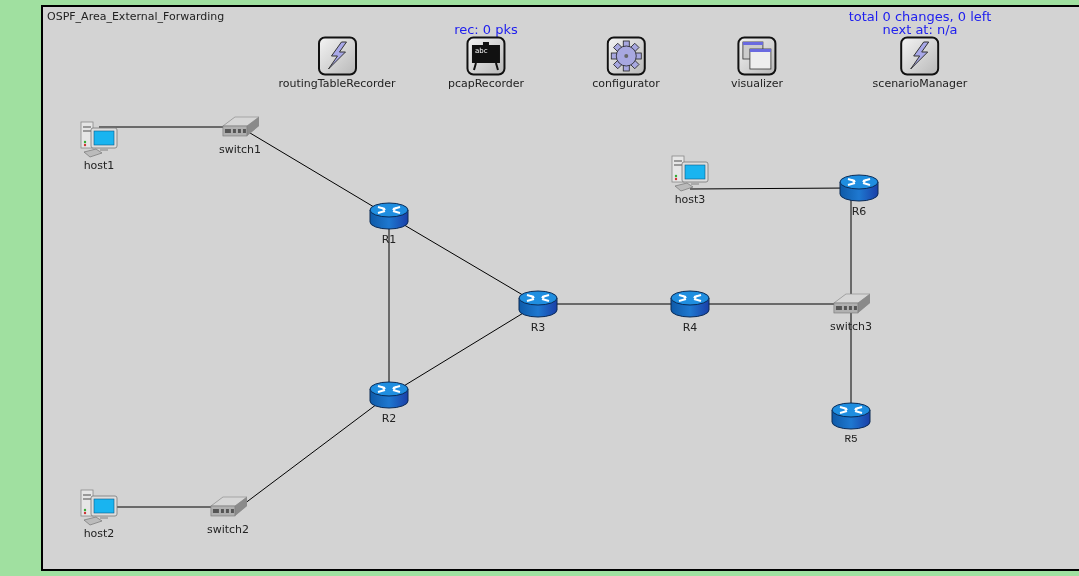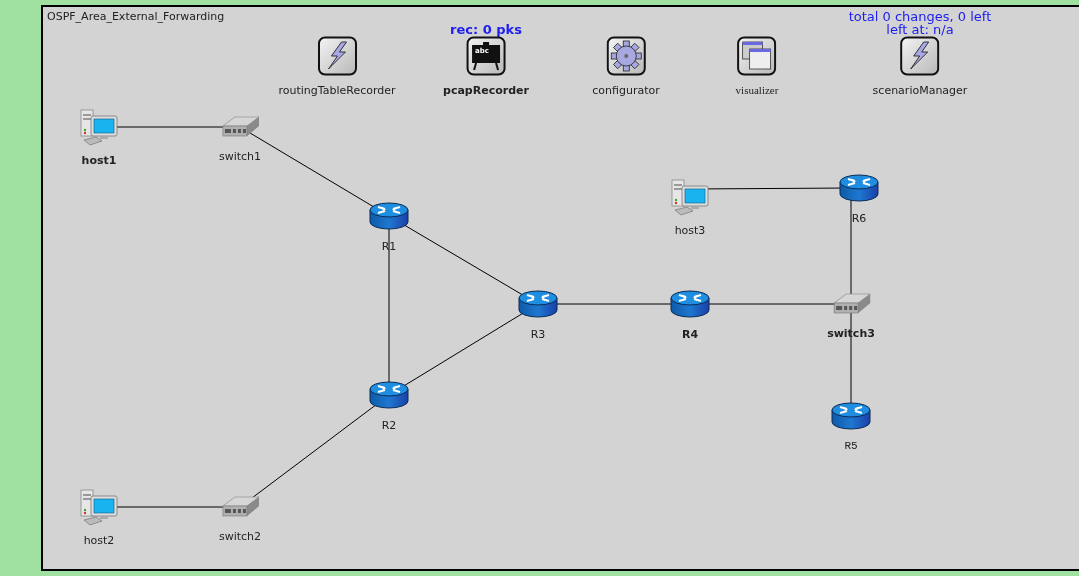--- a/index.html
+++ b/index.html
@@ -3,21 +3,21 @@
 <meta charset="utf-8">
 <style>
   html, body { margin: 0; padding: 0; }
   body { width: 1079px; height: 576px; background: #a0e0a0; position: relative; overflow: hidden;
          font-family: "DejaVu Sans", sans-serif; }
   #canvas { position: absolute; left: 5px; top: 5px; width: 1064px; height: 562px;
             background: #d3d3d3; border: 2px solid #000; box-sizing: content-box; margin-left: 36px; }
   #net-title { position: absolute; left: 4px; top: 3px; font-size: 11px; color: #222; }
   svg#links { position: absolute; left: 0; top: 0; width: 1079px; height: 576px; }
   .node { position: absolute; transform: translate(-50%, 0); text-align: center; }
-  .node .lbl { font-size: 11px; color: #222; white-space: nowrap; display: block; margin-top: 8px; }
+  .node .lbl { font-size: 11px; color: #222; white-space: nowrap; display: block; margin-top: 1px; }
   .node .status { font-size: 13px; color: #2020ee; white-space: nowrap; display: block; line-height: 13px; }
   .icon { display: block; margin: 0 auto; }
 </style>
 </head>
 <body>
 
 <div id="canvas">
   <span id="net-title">OSPF_Area_External_Forwarding</span>
 </div>
 
@@ -30,21 +30,21 @@
     <line x1="389" y1="395" x2="240" y2="507" stroke="#000000" stroke-width="1"></line>
     <line x1="240" y1="507" x2="99" y2="507" stroke="#000000" stroke-width="1"></line>
     <line x1="538" y1="304" x2="690" y2="304" stroke="#000000" stroke-width="1"></line>
     <line x1="690" y1="304" x2="851" y2="304" stroke="#000000" stroke-width="1"></line>
     <line x1="851" y1="304" x2="851" y2="188" stroke="#000000" stroke-width="1"></line>
     <line x1="851" y1="304" x2="851" y2="416" stroke="#000000" stroke-width="1"></line>
     <line x1="851" y1="188" x2="690" y2="189" stroke="#000000" stroke-width="1"></line>
   </svg>
 
 <div id="nodes-layer">
-    <div class="node" style="left: 99px; top: 108px; font-weight: bold;">
+    <div class="node" style="left: 99px; top: 120px;">
   <svg class="icon" width="42" height="38" viewBox="0 0 42 38">
     <rect x="3" y="2" width="12" height="26" fill="#e6e6e6" stroke="#888" stroke-width="0.8"></rect>
     <rect x="5" y="6" width="8" height="2" fill="#999"></rect>
         <rect x="5" y="10" width="8" height="2" fill="#999"></rect>
     <circle cx="7" cy="22" r="1.2" fill="#3a3"></circle>
         <circle cx="7" cy="25" r="1.2" fill="#c33"></circle>
     <rect x="13" y="8" width="26" height="20" rx="2" fill="#ddd" stroke="#777" stroke-width="0.8"></rect>
     <rect x="16" y="11" width="20" height="14" fill="#19b4f0" stroke="#0a5a88" stroke-width="0.6"></rect>
     <rect x="22" y="28" width="8" height="3" fill="#aaa"></rect>
     <polygon points="6,32 18,29 24,33 12,37" fill="#bbb" stroke="#666" stroke-width="0.6"></polygon>
@@ -123,21 +123,21 @@
       <path d="M10 7 L17 9"></path>
           <path d="M10 13 L17 11"></path>
           <path d="M32 7 L25 9"></path>
           <path d="M32 13 L25 11"></path>
       <polygon points="18,9.5 14,7 15,11" stroke="none"></polygon>
           <polygon points="24,9.5 28,7 27,11" stroke="none"></polygon>
     </g>
   </svg>
 <span class="lbl">R3</span>
     </div>
-    <div class="node" style="left: 690px; top: 288px; font-weight: bold;">
+    <div class="node" style="left: 690px; top: 288px;">
   <svg class="icon" width="42" height="32" viewBox="0 0 42 32">
     <defs>
       <linearGradient id="rg" x1="0" x2="1" y1="0" y2="0">
         <stop offset="0" stop-color="#0e5aa8"></stop>
             <stop offset="0.5" stop-color="#1e78d0"></stop>
             <stop offset="1" stop-color="#1a3fa8"></stop>
       </linearGradient>
     </defs>
     <path d="M2 10 L2 22 A19 7 0 0 0 40 22 L40 10 Z" fill="url(#rg)" stroke="#0a2a55" stroke-width="1"></path>
     <ellipse cx="21" cy="10" rx="19" ry="7" fill="#1f8ee0" stroke="#0a2a55" stroke-width="1"></ellipse>
@@ -203,48 +203,48 @@
         <rect x="5" y="10" width="8" height="2" fill="#999"></rect>
     <circle cx="7" cy="22" r="1.2" fill="#3a3"></circle>
         <circle cx="7" cy="25" r="1.2" fill="#c33"></circle>
     <rect x="13" y="8" width="26" height="20" rx="2" fill="#ddd" stroke="#777" stroke-width="0.8"></rect>
     <rect x="16" y="11" width="20" height="14" fill="#19b4f0" stroke="#0a5a88" stroke-width="0.6"></rect>
     <rect x="22" y="28" width="8" height="3" fill="#aaa"></rect>
     <polygon points="6,32 18,29 24,33 12,37" fill="#bbb" stroke="#666" stroke-width="0.6"></polygon>
   </svg>
 <span class="lbl">host2</span>
     </div>
-    <div class="node" style="left: 240px; top: 492px;">
+    <div class="node" style="left: 228px; top: 492px;">
   <svg class="icon" width="42" height="30" viewBox="0 0 42 30">
     <polygon points="4,14 16,5 40,5 40,14 28,24 4,24" fill="#9a9a9a"></polygon>
     <polygon points="4,14 16,5 40,5 28,14" fill="#d6d6d6" stroke="#888" stroke-width="0.6"></polygon>
     <polygon points="28,14 40,5 40,14 28,24" fill="#8a8a8a"></polygon>
     <rect x="4" y="14" width="24" height="10" fill="#b0b0b0" stroke="#777" stroke-width="0.6"></rect>
     <rect x="6" y="17" width="6" height="4" fill="#555"></rect>
         <rect x="14" y="17" width="3" height="4" fill="#555"></rect>
         <rect x="19" y="17" width="3" height="4" fill="#555"></rect>
         <rect x="24" y="17" width="3" height="4" fill="#555"></rect>
   </svg>
 <span class="lbl">switch2</span>
     </div>
-    <div class="node" style="left: 690px; top: 178px;">
+    <div class="node" style="left: 690px; top: 154px;">
   <svg class="icon" width="42" height="38" viewBox="0 0 42 38">
     <rect x="3" y="2" width="12" height="26" fill="#e6e6e6" stroke="#888" stroke-width="0.8"></rect>
     <rect x="5" y="6" width="8" height="2" fill="#999"></rect>
         <rect x="5" y="10" width="8" height="2" fill="#999"></rect>
     <circle cx="7" cy="22" r="1.2" fill="#3a3"></circle>
         <circle cx="7" cy="25" r="1.2" fill="#c33"></circle>
     <rect x="13" y="8" width="26" height="20" rx="2" fill="#ddd" stroke="#777" stroke-width="0.8"></rect>
     <rect x="16" y="11" width="20" height="14" fill="#19b4f0" stroke="#0a5a88" stroke-width="0.6"></rect>
     <rect x="22" y="28" width="8" height="3" fill="#aaa"></rect>
     <polygon points="6,32 18,29 24,33 12,37" fill="#bbb" stroke="#666" stroke-width="0.6"></polygon>
   </svg>
 <span class="lbl">host3</span>
     </div>
-    <div class="node" style="left: 851px; top: 289px; font-weight: bold;">
+    <div class="node" style="left: 851px; top: 289px;">
   <svg class="icon" width="42" height="30" viewBox="0 0 42 30">
     <polygon points="4,14 16,5 40,5 40,14 28,24 4,24" fill="#9a9a9a"></polygon>
     <polygon points="4,14 16,5 40,5 28,14" fill="#d6d6d6" stroke="#888" stroke-width="0.6"></polygon>
     <polygon points="28,14 40,5 40,14 28,24" fill="#8a8a8a"></polygon>
     <rect x="4" y="14" width="24" height="10" fill="#b0b0b0" stroke="#777" stroke-width="0.6"></rect>
     <rect x="6" y="17" width="6" height="4" fill="#555"></rect>
         <rect x="14" y="17" width="3" height="4" fill="#555"></rect>
         <rect x="19" y="17" width="3" height="4" fill="#555"></rect>
         <rect x="24" y="17" width="3" height="4" fill="#555"></rect>
   </svg>
@@ -258,21 +258,21 @@
             <stop offset="1" stop-color="#b8b8b8"></stop>
       </linearGradient>
     </defs>
     <rect x="1.5" y="1.5" width="37" height="37" rx="6" fill="url(#mg)" stroke="#111" stroke-width="2"></rect>
     <g class="glyph">
           <polygon points="24,6 14,20 20,20 11,33 28,16 22,16 29,6" fill="#a8a8e8" stroke="#333" stroke-width="1"></polygon>
         </g>
   </svg>
 <span class="lbl">routingTableRecorder</span>
     </div>
-    <div class="node" style="left: 486px; top: 23px; font-weight: bold;">
+    <div class="node" style="left: 486px; top: 23px;">
       <span class="status">rec: 0 pks</span>
   <svg class="icon" width="40" height="40" viewBox="0 0 40 40">
     <defs>
       <linearGradient id="mg" x1="0" x2="1" y1="0" y2="1">
         <stop offset="0" stop-color="#f4f4f4"></stop>
             <stop offset="1" stop-color="#b8b8b8"></stop>
       </linearGradient>
     </defs>
     <rect x="1.5" y="1.5" width="37" height="37" rx="6" fill="url(#mg)" stroke="#111" stroke-width="2"></rect>
     <g class="glyph">
@@ -302,41 +302,41 @@
           <rect x="17" y="5" width="6" height="7" fill="#a8a8e0" stroke="#222" stroke-width="0.8" transform="rotate(180 20 20)"></rect>
           <rect x="17" y="5" width="6" height="7" fill="#a8a8e0" stroke="#222" stroke-width="0.8" transform="rotate(225 20 20)"></rect>
           <rect x="17" y="5" width="6" height="7" fill="#a8a8e0" stroke="#222" stroke-width="0.8" transform="rotate(270 20 20)"></rect>
           <rect x="17" y="5" width="6" height="7" fill="#a8a8e0" stroke="#222" stroke-width="0.8" transform="rotate(315 20 20)"></rect>
           <circle cx="20" cy="20" r="10" fill="#a8a8e0" stroke="#222" stroke-width="0.8"></circle>
           <circle cx="20" cy="20" r="2" fill="#666"></circle>
         </g>
   </svg>
 <span class="lbl">configurator</span>
     </div>
-    <div class="node" style="left: 757px; top: 36px; font-family: Liberation Serif, serif;">
+    <div class="node" style="left: 757px; top: 36px;">
   <svg class="icon" width="40" height="40" viewBox="0 0 40 40">
     <defs>
       <linearGradient id="mg" x1="0" x2="1" y1="0" y2="1">
         <stop offset="0" stop-color="#f4f4f4"></stop>
             <stop offset="1" stop-color="#b8b8b8"></stop>
       </linearGradient>
     </defs>
     <rect x="1.5" y="1.5" width="37" height="37" rx="6" fill="url(#mg)" stroke="#111" stroke-width="2"></rect>
     <g class="glyph">
           <rect x="6" y="6" width="20" height="17" fill="#ccc" stroke="#333" stroke-width="0.8"></rect>
           <rect x="6" y="6" width="20" height="3" fill="#6a6ae0"></rect>
           <rect x="13" y="13" width="21" height="20" fill="#eee" stroke="#333" stroke-width="0.8"></rect>
           <rect x="13" y="13" width="21" height="3" fill="#6a6ae0"></rect>
         </g>
   </svg>
 <span class="lbl">visualizer</span>
     </div>
     <div class="node" style="left: 920px; top: 10px;">
       <span class="status">total 0 changes, 0 left</span>
-      <span class="status">left at: n/a</span>
+      <span class="status">next at: n/a</span>
   <svg class="icon" width="40" height="40" viewBox="0 0 40 40">
     <defs>
       <linearGradient id="mg" x1="0" x2="1" y1="0" y2="1">
         <stop offset="0" stop-color="#f4f4f4"></stop>
             <stop offset="1" stop-color="#b8b8b8"></stop>
       </linearGradient>
     </defs>
     <rect x="1.5" y="1.5" width="37" height="37" rx="6" fill="url(#mg)" stroke="#111" stroke-width="2"></rect>
     <g class="glyph">
           <polygon points="24,6 14,20 20,20 11,33 28,16 22,16 29,6" fill="#a8a8e8" stroke="#333" stroke-width="1"></polygon>

